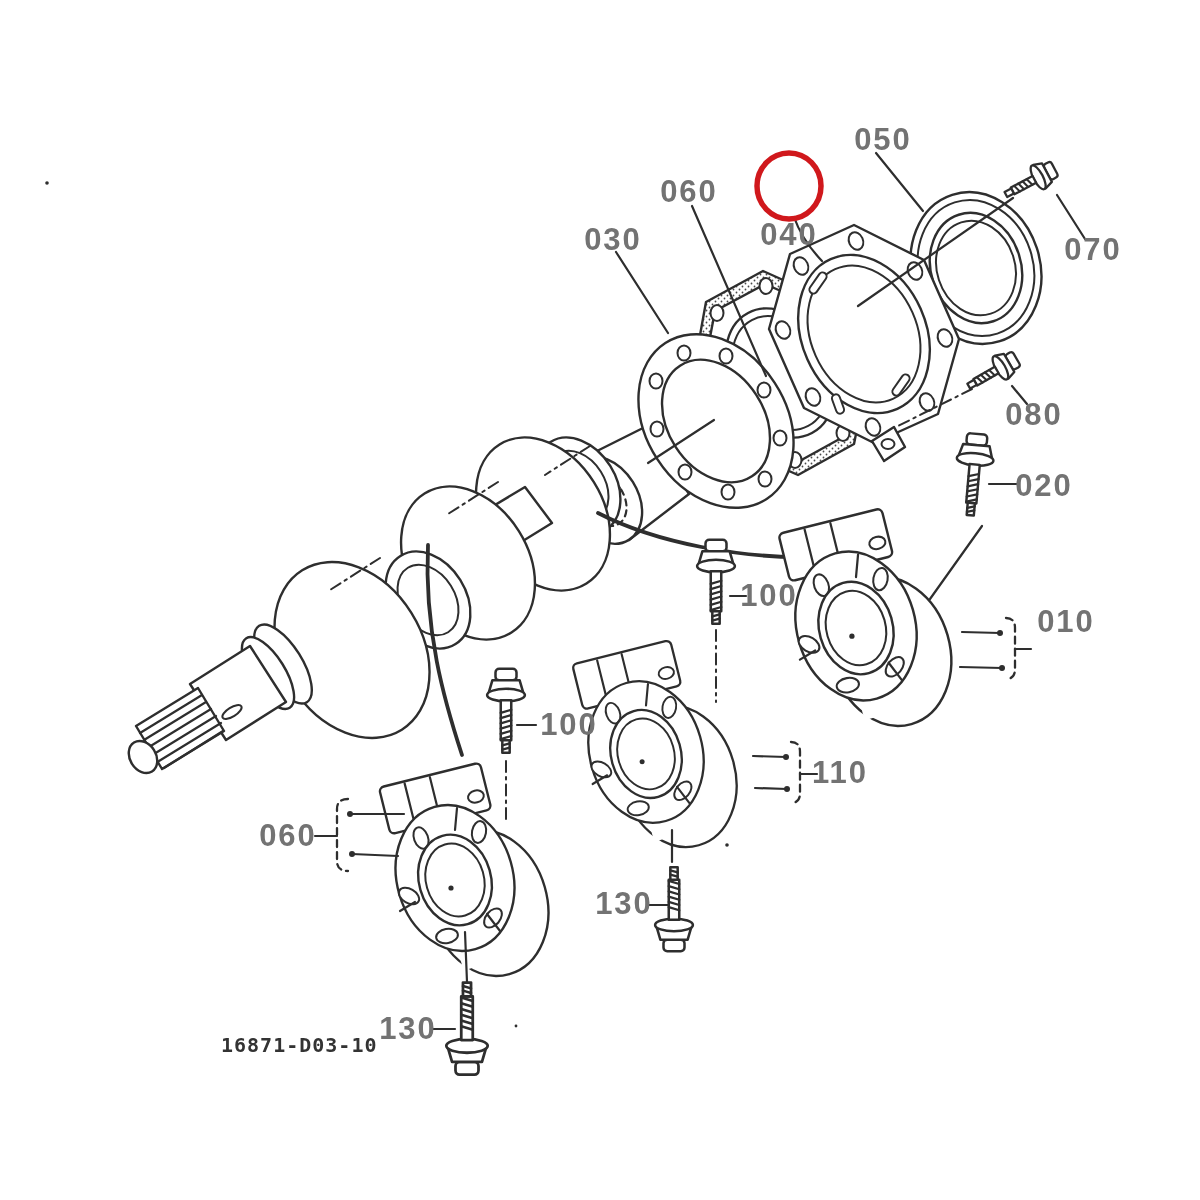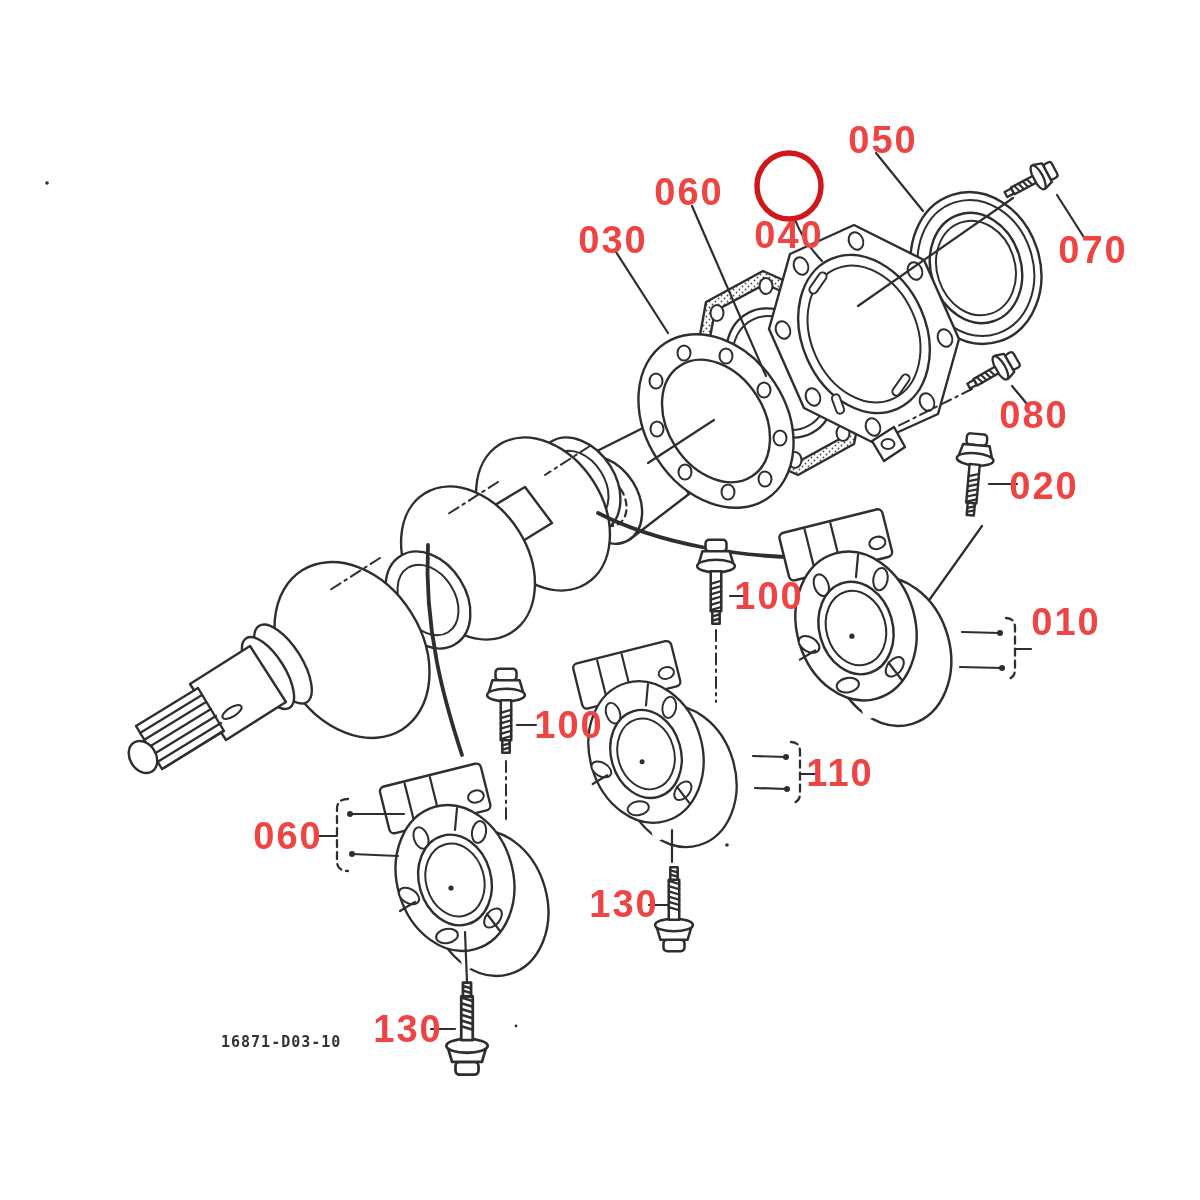--- a/index.html
+++ b/index.html
@@ -1,25 +1,25 @@
 <!DOCTYPE html>
 <html><head>
 <meta charset="utf-8">
 <style>
   html,body{margin:0;padding:0;background:#ffffff;}
   #stage{position:relative;width:1200px;height:1200px;background:#fff;overflow:hidden;
          font-family:"Liberation Sans", sans-serif;}
   #art{position:absolute;left:0;top:0;}
   .part-label{position:absolute;transform:translate(-50%,-50%);
               font-family:"Liberation Sans", sans-serif;
-              font-size:38px;font-weight:600;letter-spacing:2px;color:#ef4444;
+              font-size:31px;font-weight:600;letter-spacing:2px;color:#737373;
               white-space:nowrap;user-select:none;}
   #drawing-number{position:absolute;left:221px;top:1033px;
                   font-family:"DejaVu Sans Mono", monospace;
-                  font-size:15px;font-weight:bold;letter-spacing:1px;color:#333;}
+                  font-size:20px;font-weight:bold;letter-spacing:1px;color:#333;}
   svg *{vector-effect:none;}
   .ln{fill:#fff;stroke:#2e2e2e;stroke-width:2.4;stroke-linejoin:round;stroke-linecap:round;}
   .ln2{fill:#fff;stroke:#2e2e2e;stroke-width:2;stroke-linejoin:round;stroke-linecap:round;}
   .nf{fill:none;stroke:#2e2e2e;stroke-width:2.2;stroke-linecap:round;}
   .thick{fill:none;stroke:#2e2e2e;stroke-width:3.8;stroke-linecap:round;}
   .axdd{fill:none;stroke:#2e2e2e;stroke-width:2;stroke-dasharray:11 5 2.5 5;stroke-linecap:round;}
   .dash{fill:none;stroke:#2e2e2e;stroke-width:2.3;stroke-dasharray:7 5;stroke-linecap:round;}
   .dot{fill:#2e2e2e;stroke:none;}
 </style>
 </head>

